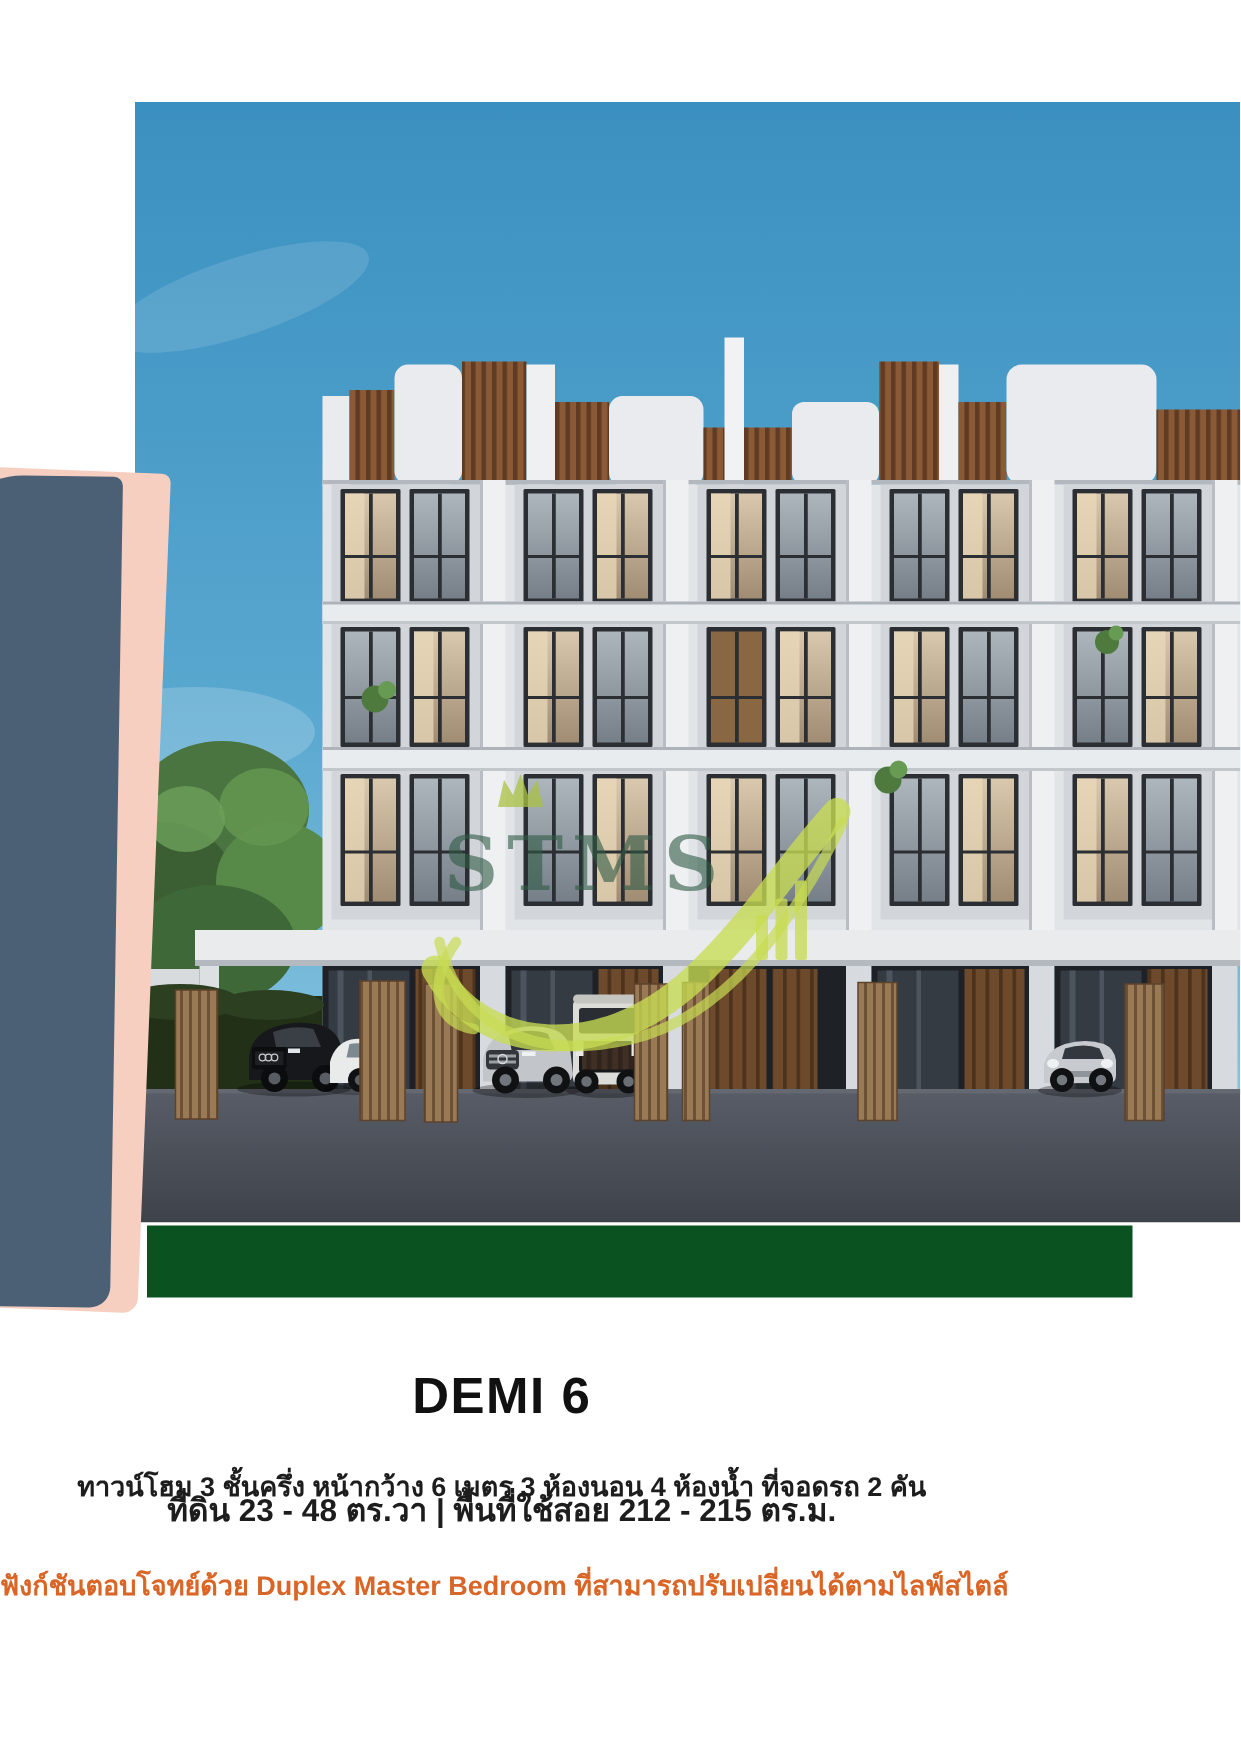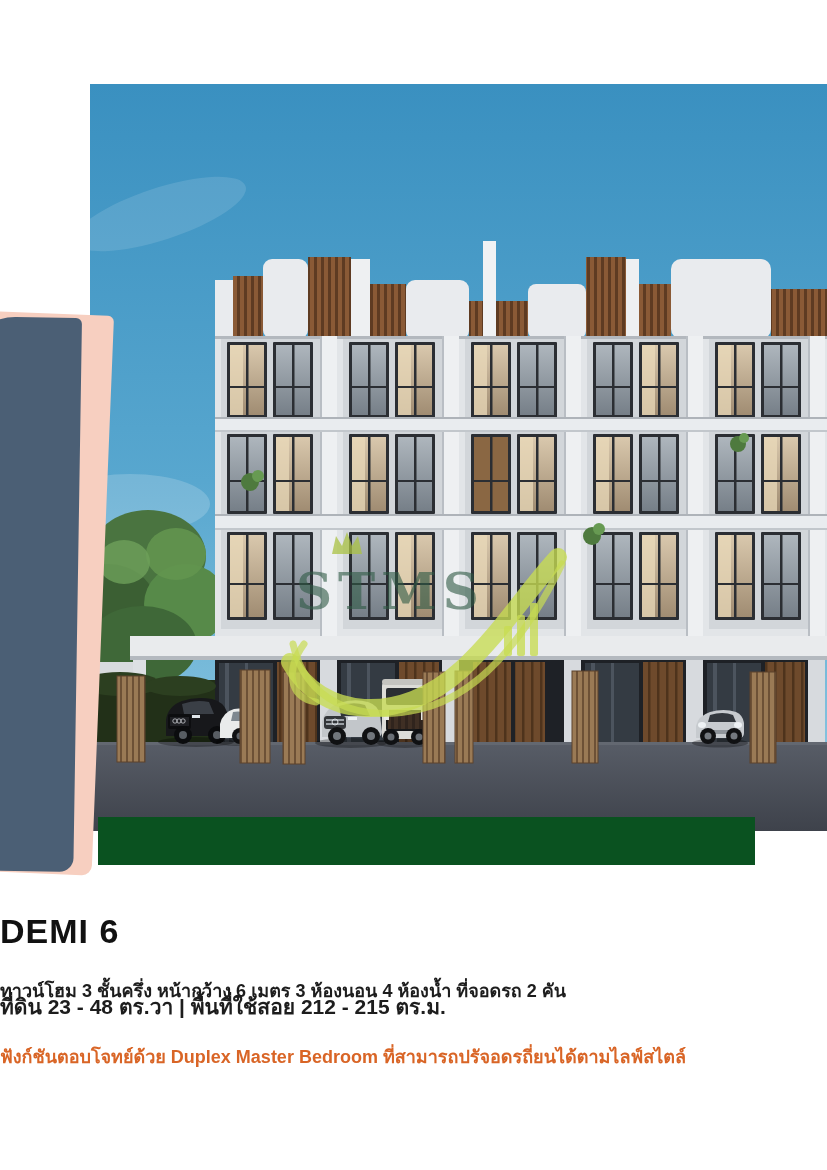--- a/index.html
+++ b/index.html
@@ -1,35 +1,35 @@
 <!DOCTYPE html>
 <html style="--title_text: #111111; --body_text: #1d1d1d; --highlight_text: #d96526; --accent_pink: #f7cfc0; --accent_navy: #4b5f75; --accent_green: #0a5220; --watermark_dark: #2f5a45; --watermark_lime: #c8dc52; --sky_top: #3a90c0; --sky_bottom: #84c2de; --facade_white: #e2e5e8; --slat_brown: #8a5a36; --road_gray: #484d57;"><head>
 <meta charset="utf-8">
 <style>
   html,body{margin:0;padding:0;background:#ffffff;}
   .page{
     position:relative;width:827px;height:1170px;background:#fff;overflow:hidden;
     font-family:"Liberation Sans","DejaVu Sans",sans-serif;
   }
-  .photo{position:absolute;left:90px;top:84px;width:737px;height:549px;}
+  .photo{position:absolute;left:90px;top:68px;width:737px;height:549px;}
   .photo svg{display:block;}
   .green-strip{position:absolute;left:98px;top:817px;width:657px;height:48px;background:var(--accent_green,#0a5220);}
   .pink-shape{
     position:absolute;left:-28px;top:316px;width:142px;height:560px;
     background:var(--accent_pink,#f7cfc0);
     transform:rotate(2.3deg);transform-origin:top right;
     border-radius:4px 6px 10px 14px;
   }
   .navy-shape{
     position:absolute;left:-36px;top:318px;width:118px;height:554px;
     background:var(--accent_navy,#4b5f75);
     transform:rotate(0.9deg);transform-origin:top right;
     border-radius:52px 6px 14px 38px;
   }
-  .caption-line{position:absolute;left:0;width:669px;white-space:nowrap;}
+  .caption-line{position:absolute;left:0;width:669px;text-align:center;white-space:nowrap;}
   .title{top:912px;font-size:34px;font-weight:800;letter-spacing:1px;color:var(--title_text,#111);}
   .line-area{top:966px;font-size:21px;font-weight:700;color:var(--body_text,#1d1d1d);margin-top:24px;}
   .line-spec{top:976px;font-size:18px;font-weight:700;color:var(--body_text,#1d1d1d);}
   .line-high{top:1042px;font-size:18px;font-weight:700;color:var(--highlight_text,#d96526);}
 </style>
 </head>
 <body>
 
 <div class="page">
 
@@ -423,14 +423,14 @@
     </svg>
   </div>
 
   <div class="green-strip"></div>
   <div class="pink-shape"></div>
   <div class="navy-shape"></div>
 
   <div class="caption-line title">DEMI 6</div>
   <div class="caption-line line-area">ที่ดิน 23 - 48 ตร.วา  |  พื้นที่ใช้สอย 212 - 215 ตร.ม.</div>
   <div class="caption-line line-spec">ทาวน์โฮม 3 ชั้นครึ่ง หน้ากว้าง 6 เมตร 3 ห้องนอน 4 ห้องน้ำ ที่จอดรถ 2 คัน</div>
-  <div class="caption-line line-high">ฟังก์ชันตอบโจทย์ด้วย Duplex Master Bedroom ที่สามารถปรัจอดรถี่ยนได้ตามไลฟ์สไตล์</div>
+  <div class="caption-line line-high">ฟังก์ชันตอบโจทย์ด้วย Duplex Master Bedroom ที่สามารถปรับเปลี่ยนได้ตามไลฟ์สไตล์</div>
 </div>
 
 </body></html>

